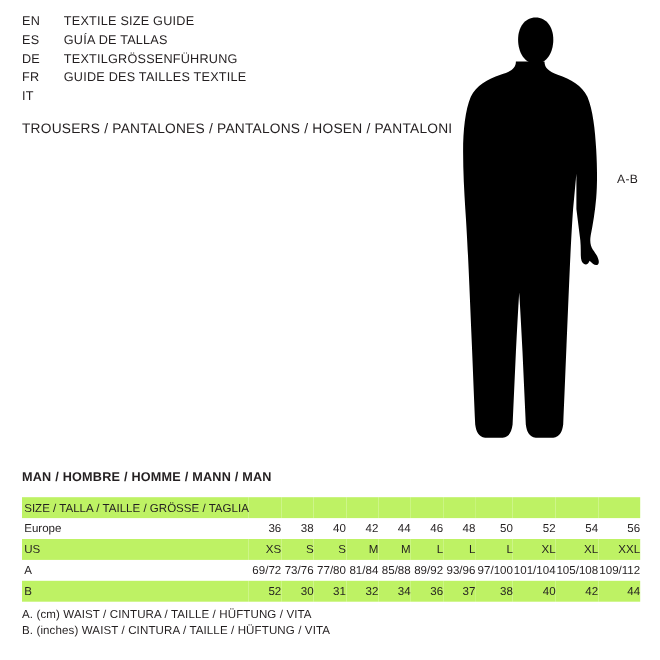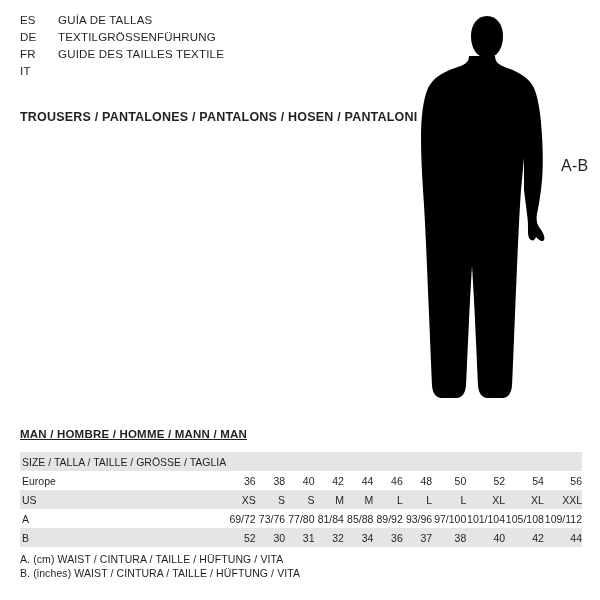--- a/index.html
+++ b/index.html
@@ -42,21 +42,21 @@
     font-size: 11.5px;
     letter-spacing: 0.2px;
     white-space: nowrap;
   }
 
   .garment-title {
     position: absolute;
     left: 20px;
     top: 110px;
     font-size: 12.5px;
-    font-weight: bold;
+    font-weight: normal;
     letter-spacing: 0.2px;
     white-space: nowrap;
   }
 
   
   .figure-wrap {
     position: absolute;
     left: 415px;
     top: 8px;
     width: 175px;
@@ -67,52 +67,51 @@
     position: absolute;
     left: 24px;
     top: 155px;
     width: 130px;
     height: 1px;
   }
   .measure-label {
     position: absolute;
     left: 146px;
     top: 149px;
-    font-size: 16px;
+    font-size: 11px;
     letter-spacing: 0.3px;
   }
 
   
   .table-title {
     position: absolute;
     left: 20px;
     top: 428px;
     font-size: 11.5px;
     font-weight: bold;
     letter-spacing: 0.2px;
     white-space: nowrap;
-    text-decoration: underline;
   }
 
   table.size-table {
     position: absolute;
     left: 20px;
     top: 452px;
     width: 562px;
     border-collapse: collapse;
     font-size: 10.5px;
   }
   table.size-table td {
     padding: 2px 0 2px 0;
     height: 15px;
     vertical-align: middle;
     white-space: nowrap;
   }
   table.size-table tr.shaded td {
-    background: #e5e5e5;
+    background: #bef264;
   }
   table.size-table td.label {
     width: 96px;
     padding-left: 2px;
   }
   table.size-table td.cell {
     width: 42px;
     text-align: right;
   }
   .row-head td.label { font-weight: normal; }
@@ -129,20 +128,24 @@
     letter-spacing: 0.1px;
     white-space: nowrap;
   }
 </style>
 </head>
 <body>
 
 <div class="page">
 
   <div class="lang-block">
+    <div class="lang-row">
+      <span class="lang-code">EN</span>
+      <span class="lang-text">TEXTILE SIZE GUIDE</span>
+    </div>
     <div class="lang-row">
       <span class="lang-code">ES</span>
       <span class="lang-text">GUÍA DE TALLAS</span>
     </div>
     <div class="lang-row">
       <span class="lang-code">DE</span>
       <span class="lang-text">TEXTILGRÖSSENFÜHRUNG</span>
     </div>
     <div class="lang-row">
       <span class="lang-code">FR</span>

